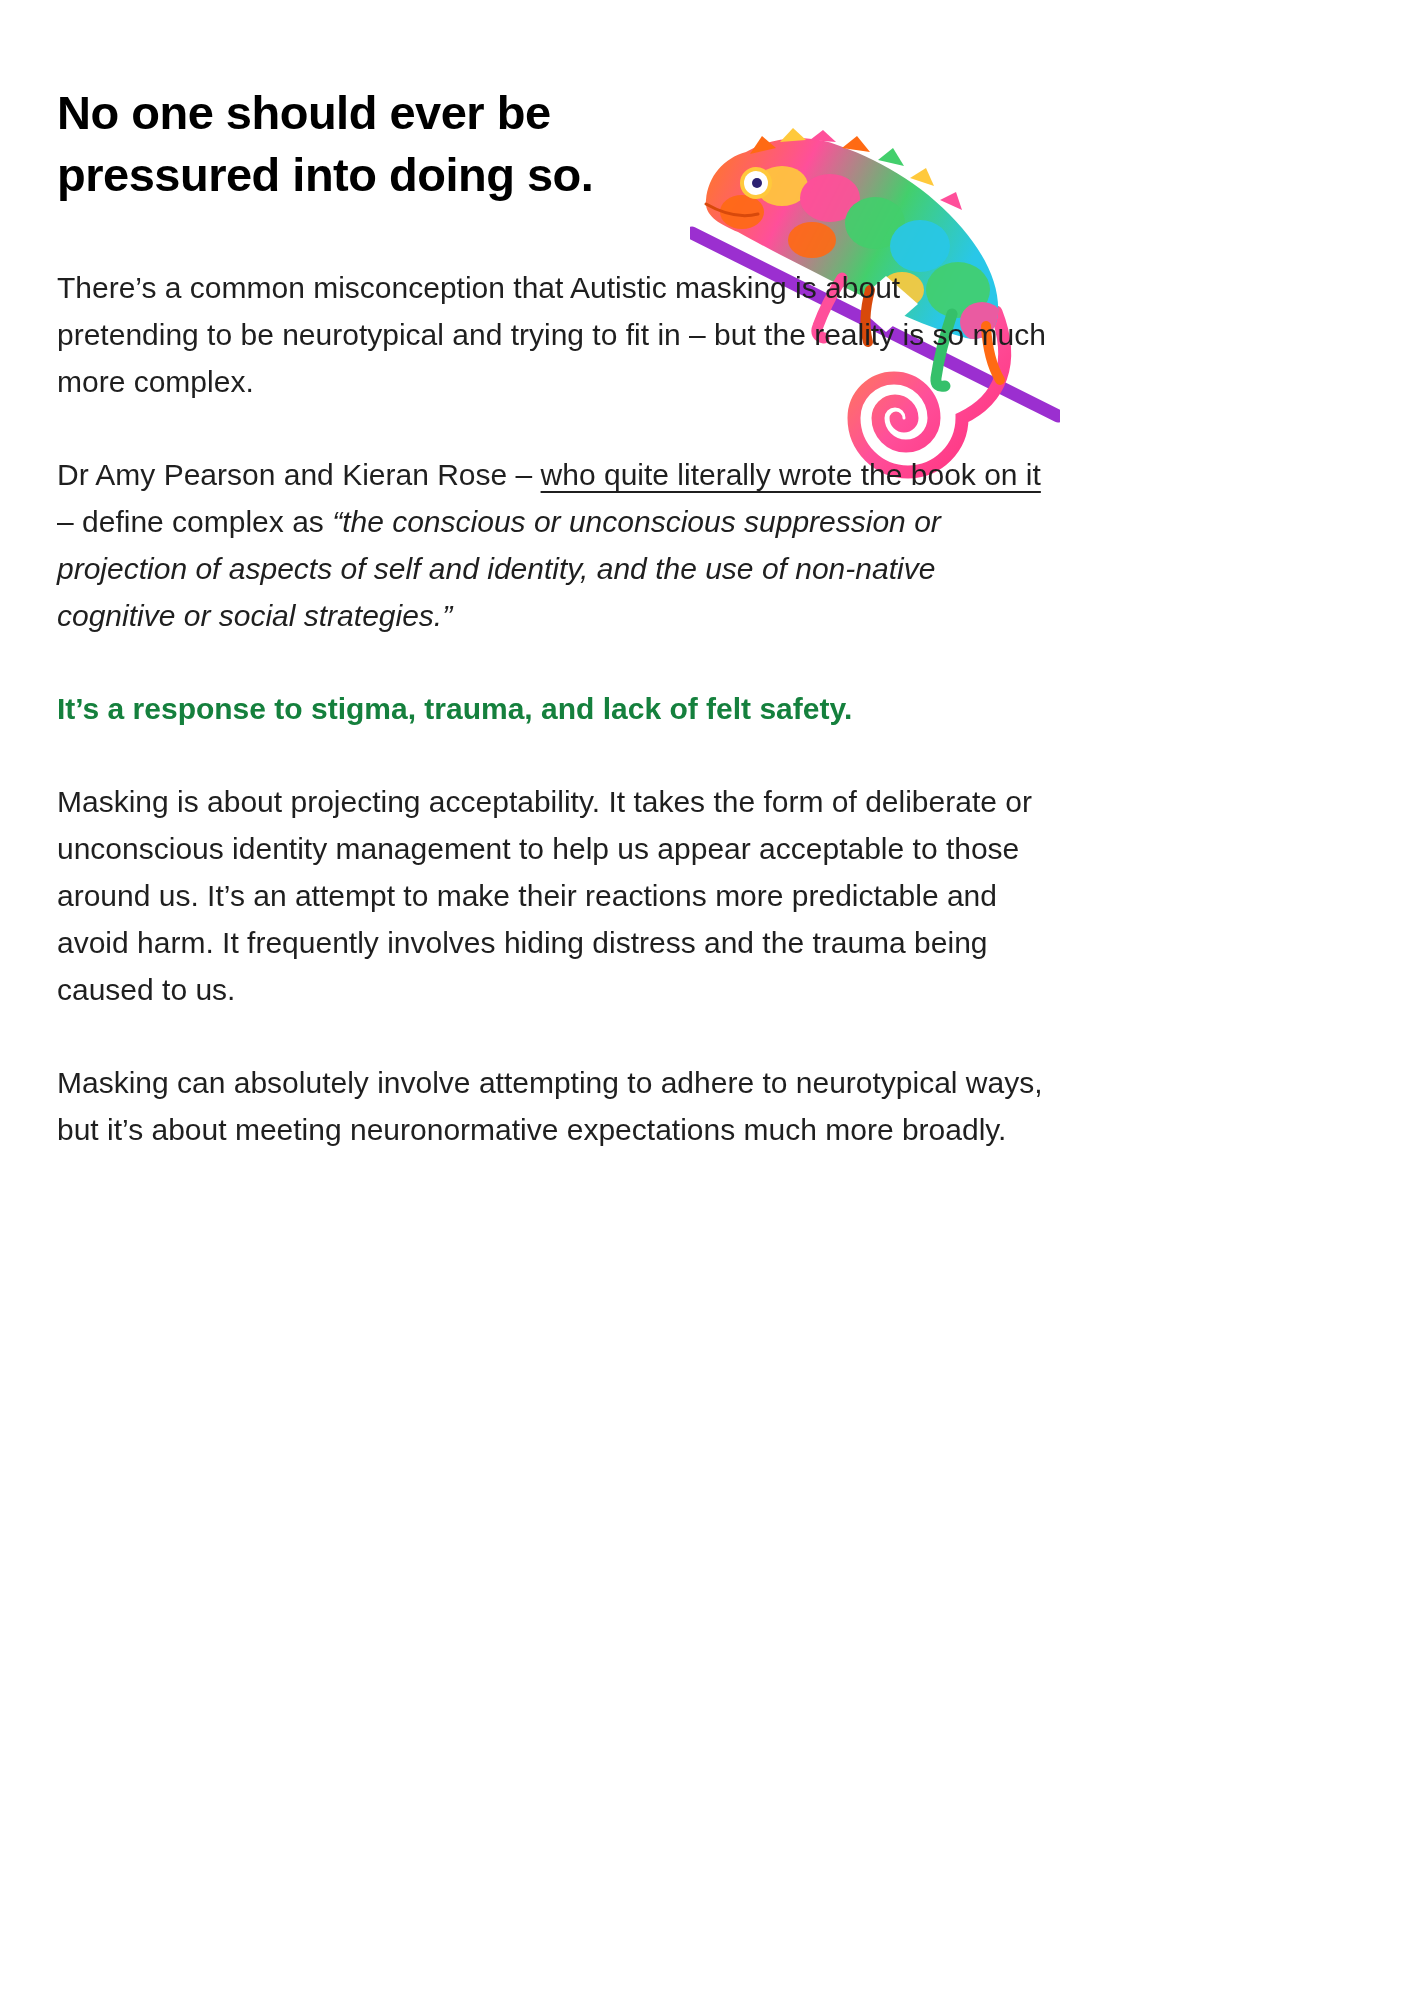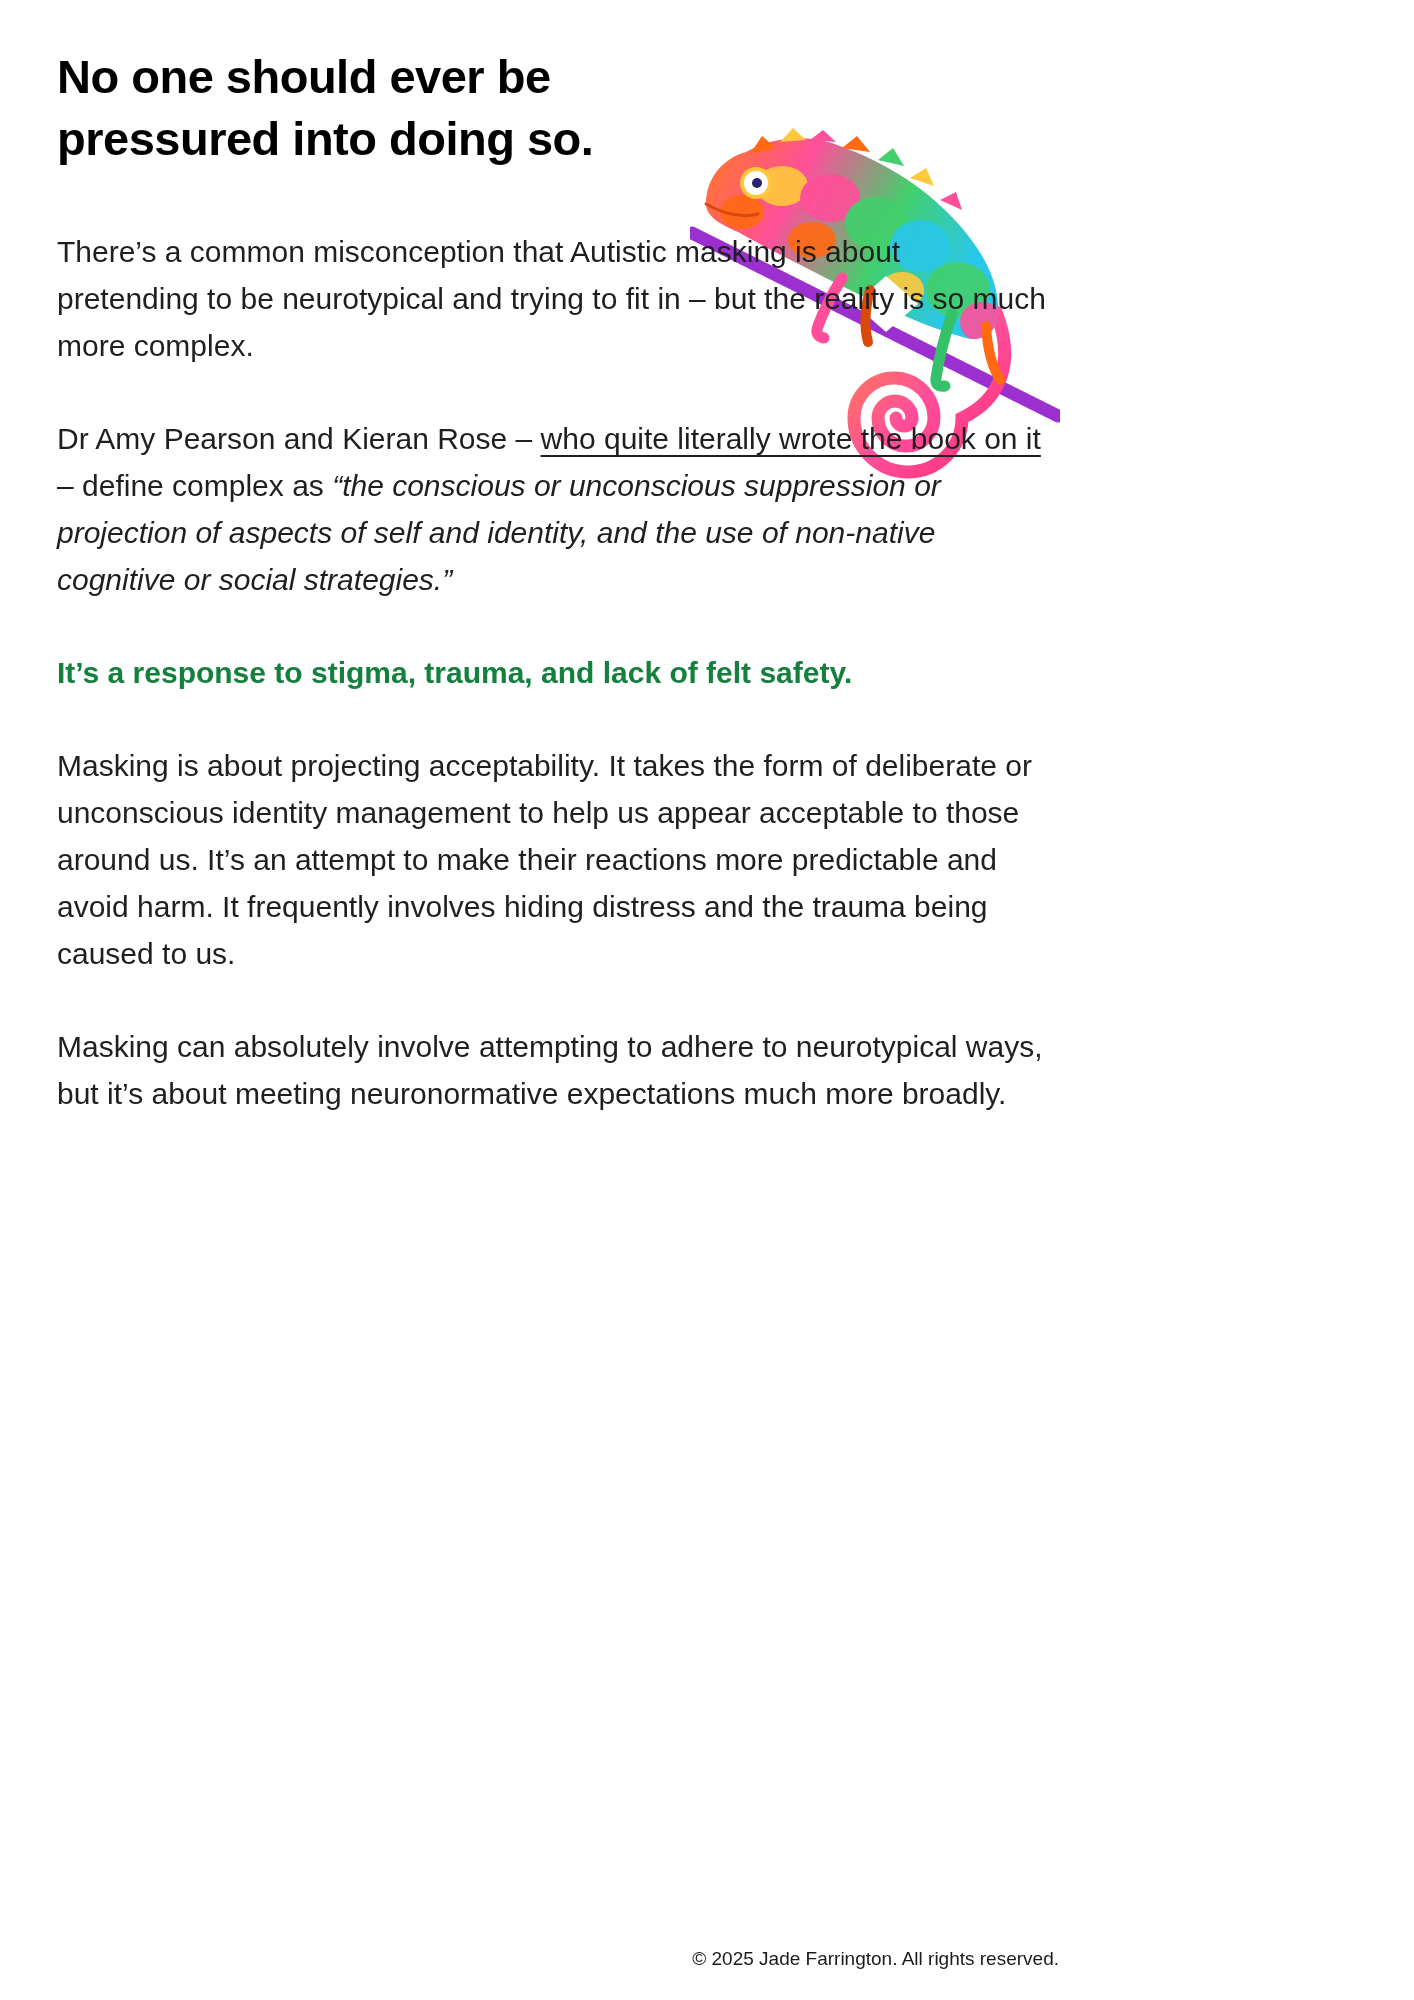--- a/index.html
+++ b/index.html
@@ -22,21 +22,21 @@
     .headline {
       font-weight: 800;
       font-size: 47px;
       line-height: 62px;
       letter-spacing: -0.5px;
       color: #000000;
       white-space: pre-line;
       width: 660px;
     }
     .headline-primary { margin-top: 64px; }
-    .headline-secondary { margin-top: 46px; }
+    .headline-secondary { margin-top: 82px; }
     .body-copy {
       margin-top: 58px;
       width: 990px;
       font-size: 30px;
       line-height: 47px;
       color: #1f1f1f;
     }
     .body-copy p { margin-bottom: 46px; }
     p.bold-line { font-weight: 700; color: #15803d; }
     .quote { font-style: italic; }
@@ -147,15 +147,14 @@
       <p><span>Dr Amy Pearson and Kieran Rose – </span><a class="book-link">who quite literally wrote the book on it</a><span> – define complex as </span><em class="quote">“the conscious or unconscious suppression or projection of aspects of self and identity, and the use of non-native cognitive or social strategies.”</em></p>
 
       <p class="bold-line">It’s a response to stigma, trauma, and lack of felt safety.</p>
 
       <p>Masking is about projecting acceptability. It takes the form of deliberate or unconscious identity management to help us appear acceptable to those around us. It’s an attempt to make their reactions more predictable and avoid harm. It frequently involves hiding distress and the trauma being caused to us.</p>
 
       <p>Masking can absolutely involve attempting to adhere to neurotypical ways, but it’s about meeting neuronormative expectations much more broadly.</p>
     </div>
   </div>
 
-  <div class="footer">© 2025 Jade Farrington. All rights reserved.</div>
 
 </div>
 
 </body></html>

